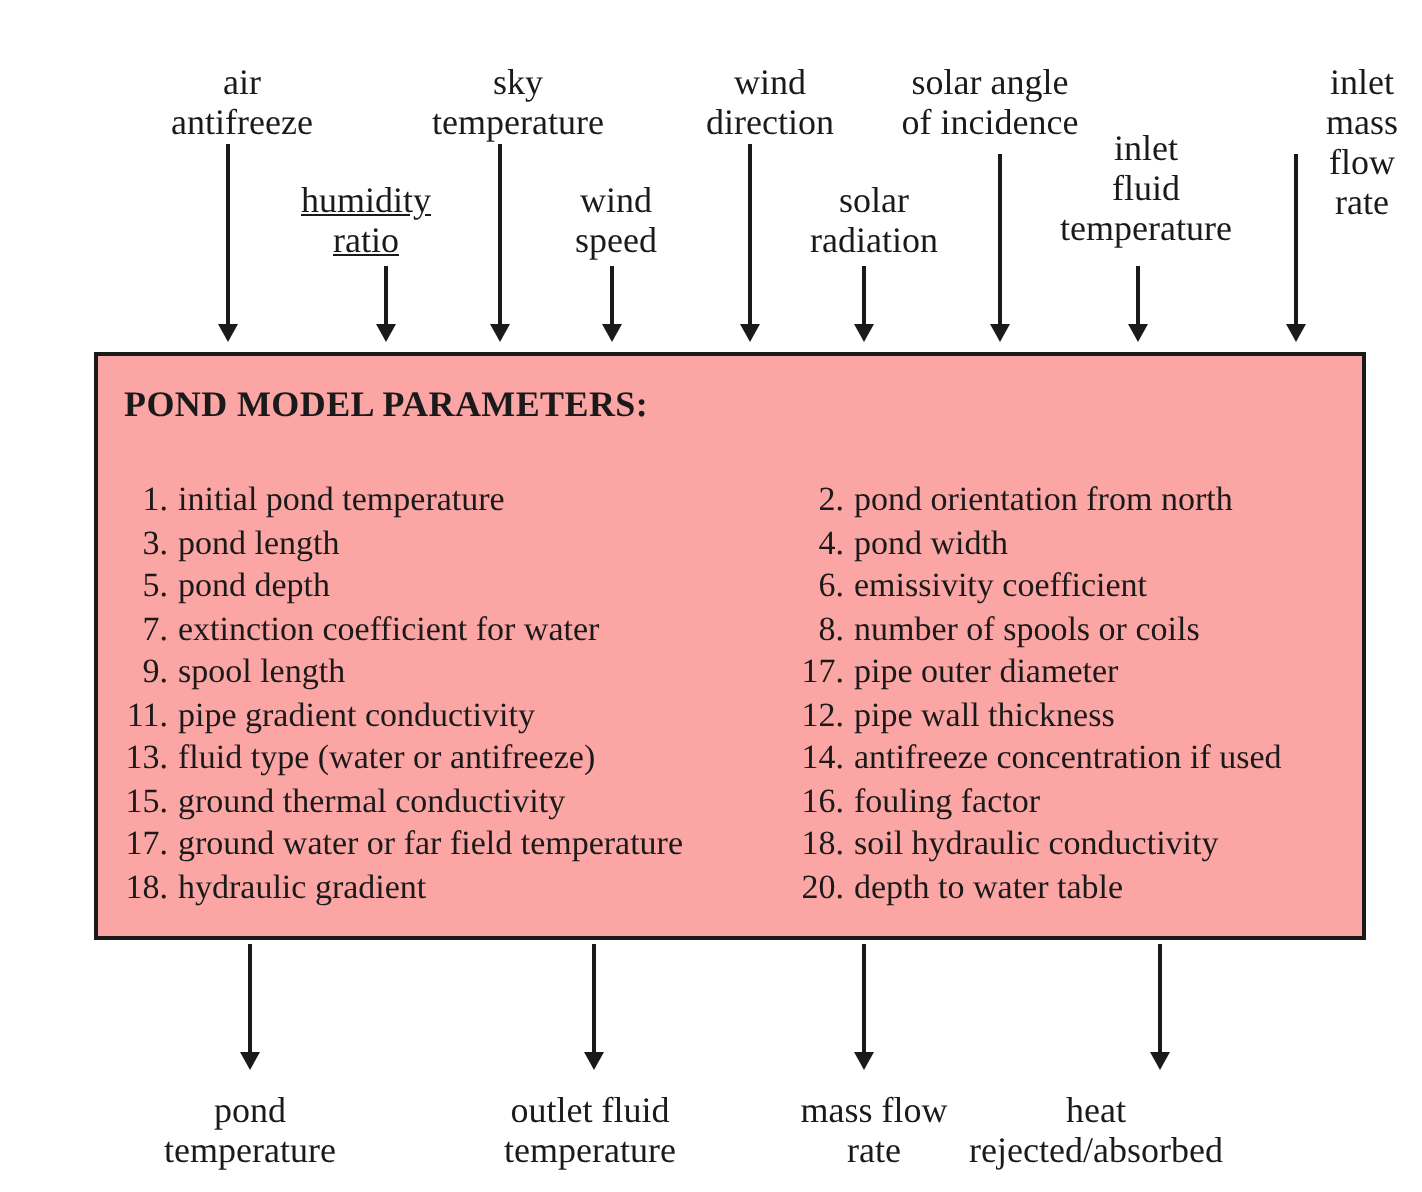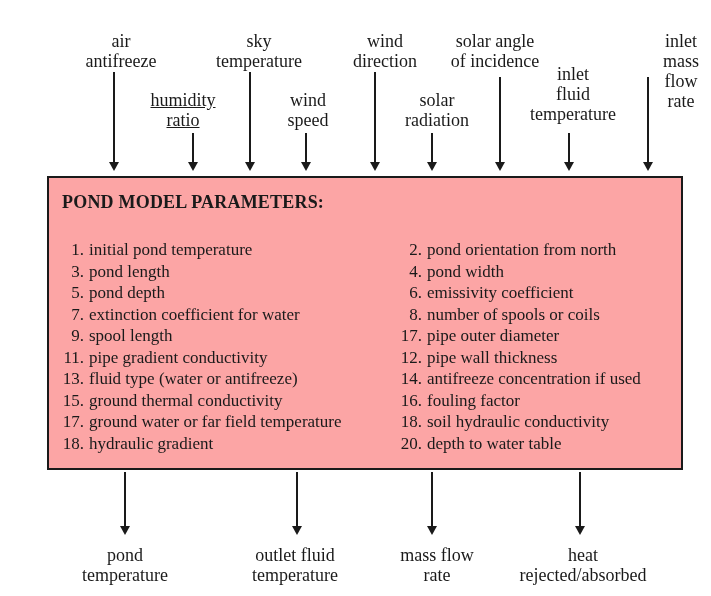--- a/index.html
+++ b/index.html
@@ -244,16 +244,16 @@
     <div class="stem" style="height:54px;"></div>
     <div class="head"></div>
   </div>
 
   <div class="flow-label" style="left:125px; top:545px;">pond
 temperature</div>
   <div class="flow-label" style="left:295px; top:545px;">outlet fluid
 temperature</div>
   <div class="flow-label" style="left:437px; top:545px;">mass flow
 rate</div>
-  <div class="flow-label" style="left:583px; top:545px;">heat
+  <div class="flow-label" style="left:548px; top:545px;">heat
 rejected/absorbed</div>
 
 </div>
 
 </body></html>

